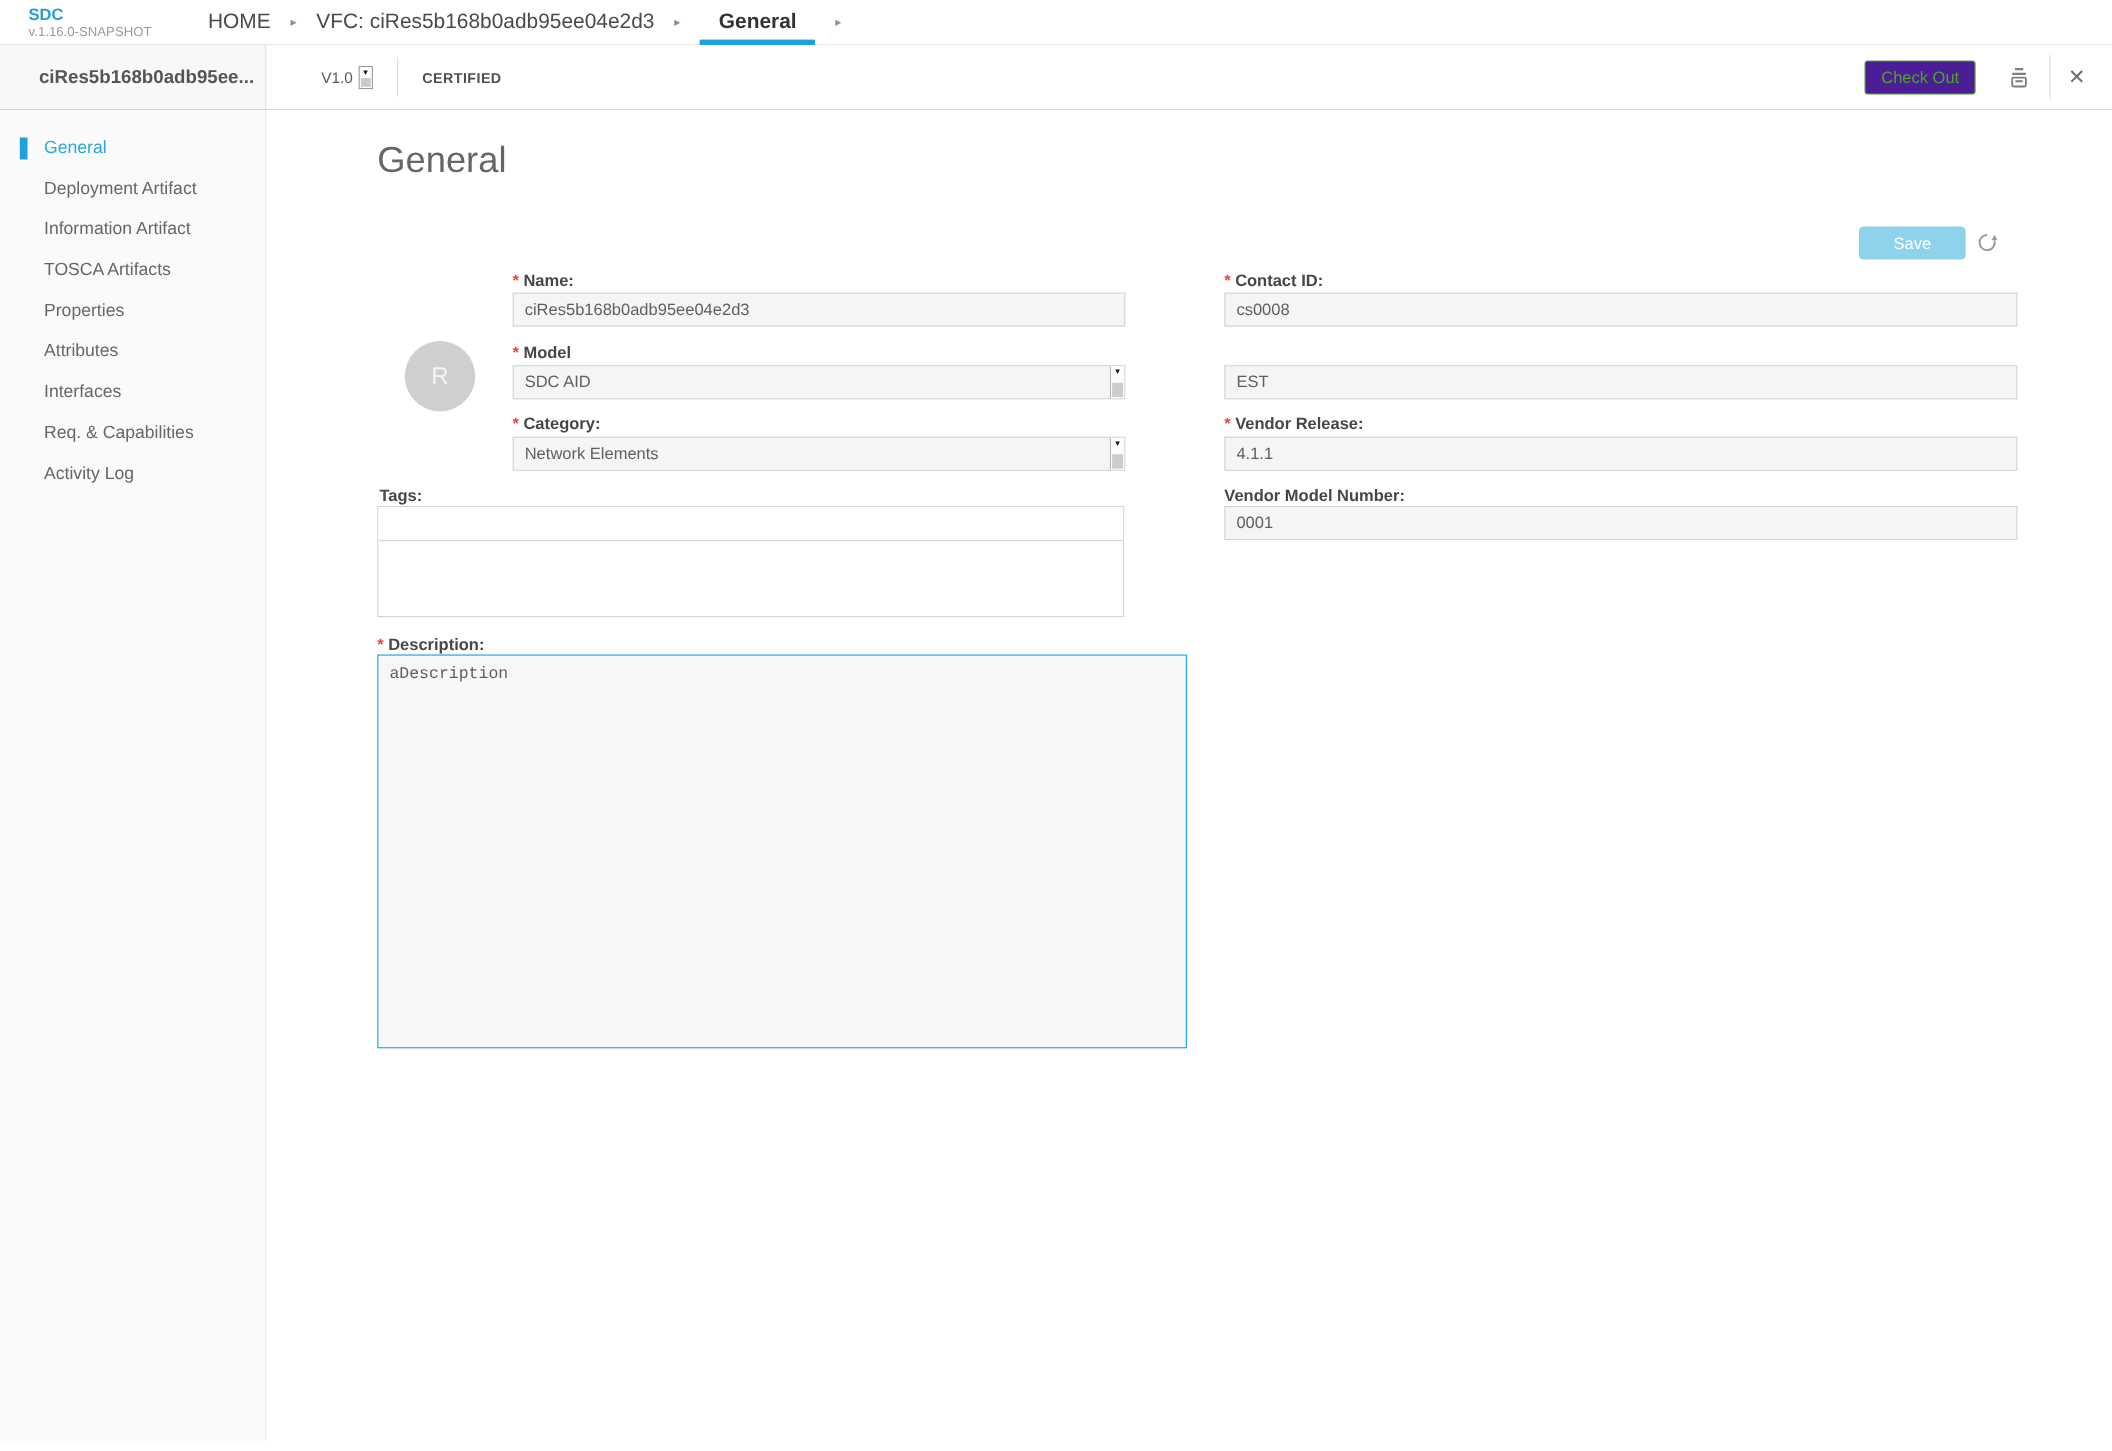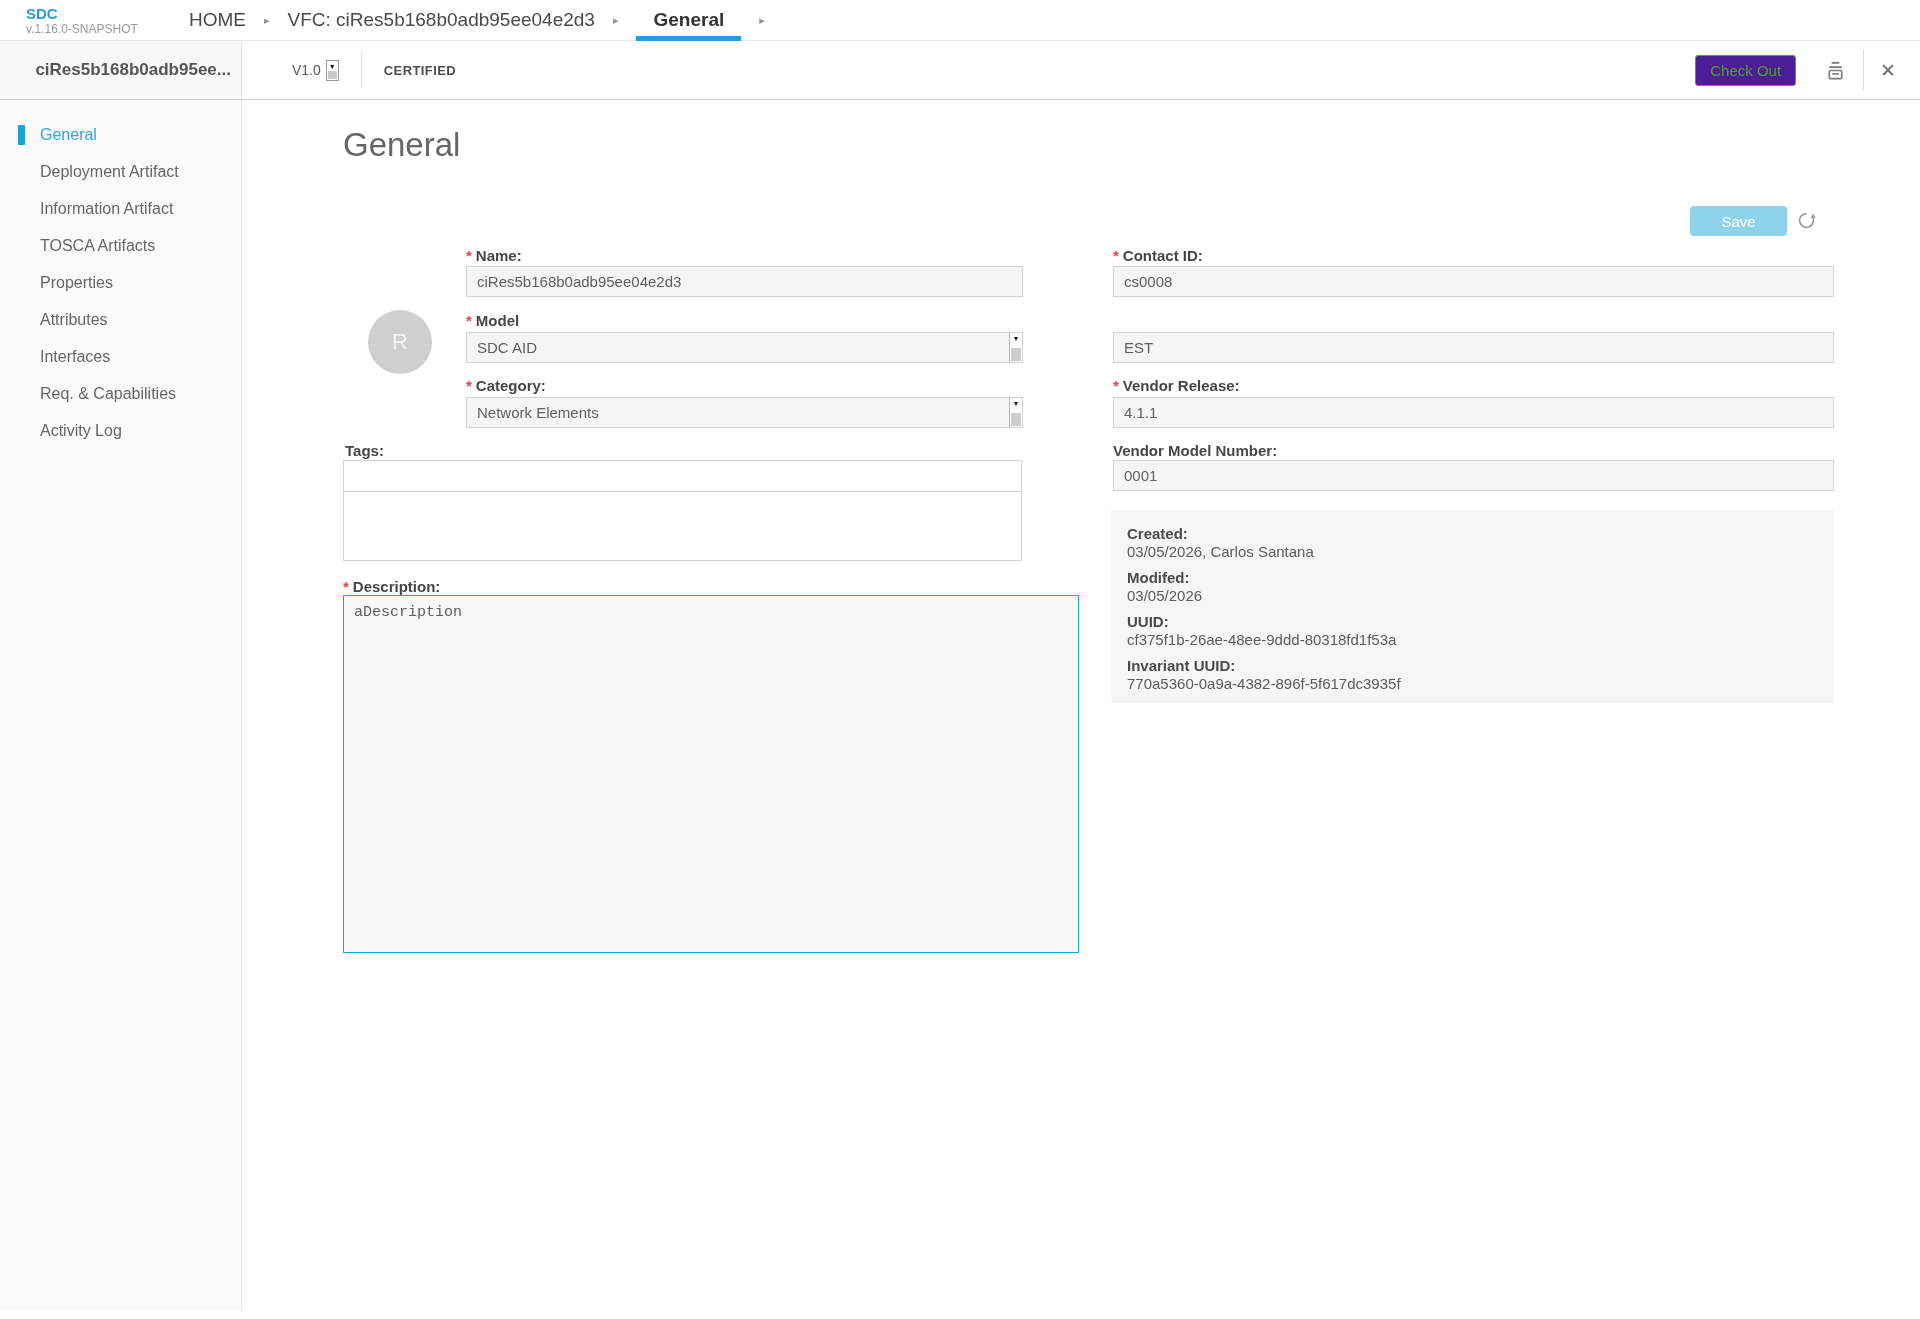--- a/index.html
+++ b/index.html
@@ -217,25 +217,15 @@
       <input class="f-input col-r row1-input" value="cs0008" style="">
 
       <input class="f-input col-r row2-input" value="EST" style="">
 
       <div class="f-label col-r row3-label"><span class="req">*</span><span>Vendor Release:</span></div>
       <input class="f-input col-r row3-input" value="4.1.1" style="">
 
       <div class="f-label col-r row4-label"><span>Vendor Model Number:</span></div>
       <input class="f-input col-r row4-input" value="0001" style="">
 
-      <div class="meta-box">
-        <div class="meta-label">Created:</div>
-        <div class="meta-value">03/05/2026, Carlos Santana</div>
-        <div class="meta-label">Modifed:</div>
-        <div class="meta-value">03/05/2026</div>
-        <div class="meta-label">UUID:</div>
-        <div class="meta-value">cf375f1b-26ae-48ee-9ddd-80318fd1f53a</div>
-        <div class="meta-label">Invariant UUID:</div>
-        <div class="meta-value">770a5360-0a9a-4382-896f-5f617dc3935f</div>
-      </div>
     </main>
   </div>
 </div>
 
 </body></html>

